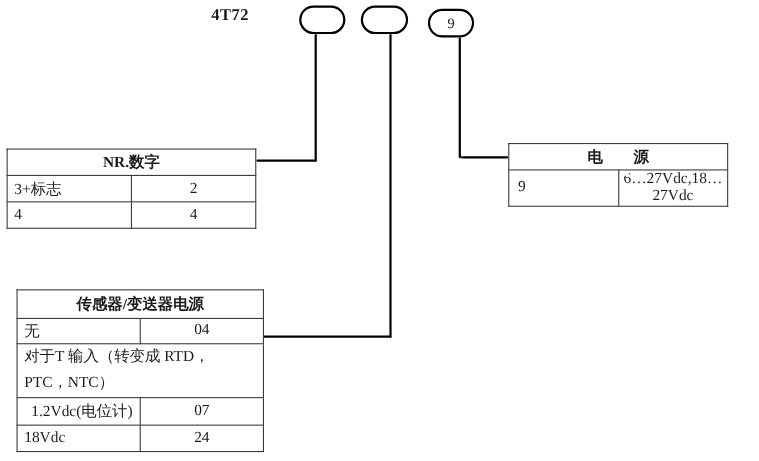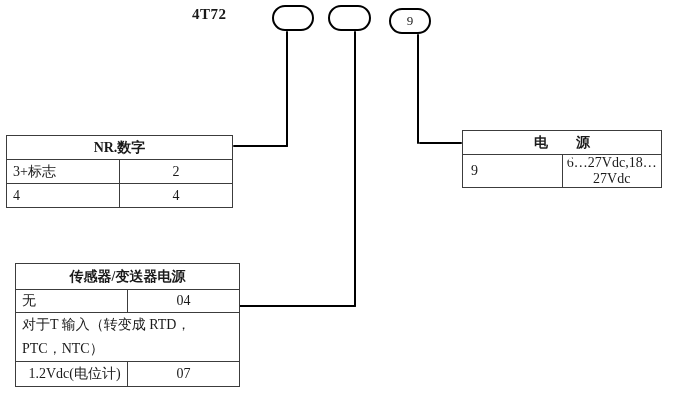--- a/index.html
+++ b/index.html
@@ -133,20 +133,24 @@
       <td style="width:168px">无</td>
       <td class="code">04</td>
     </tr>
     <tr>
       <td colspan="2" class="tall">对于T 输入（转变成 RTD，PTC，NTC）</td>
     </tr>
     <tr class="r3">
       <td>1.2Vdc(电位计)</td>
       <td class="code">07</td>
     </tr>
+    <tr class="r4">
+      <td>18Vdc</td>
+      <td class="code">24</td>
+    </tr>
   </tbody>
     </table>
 
   <table class="tbl" id="tbl-power">
     <tbody>
         <tr>
       <th colspan="2">电　　源</th>
     </tr>
     <tr>
       <td class="code" style="width:56px">9</td>

